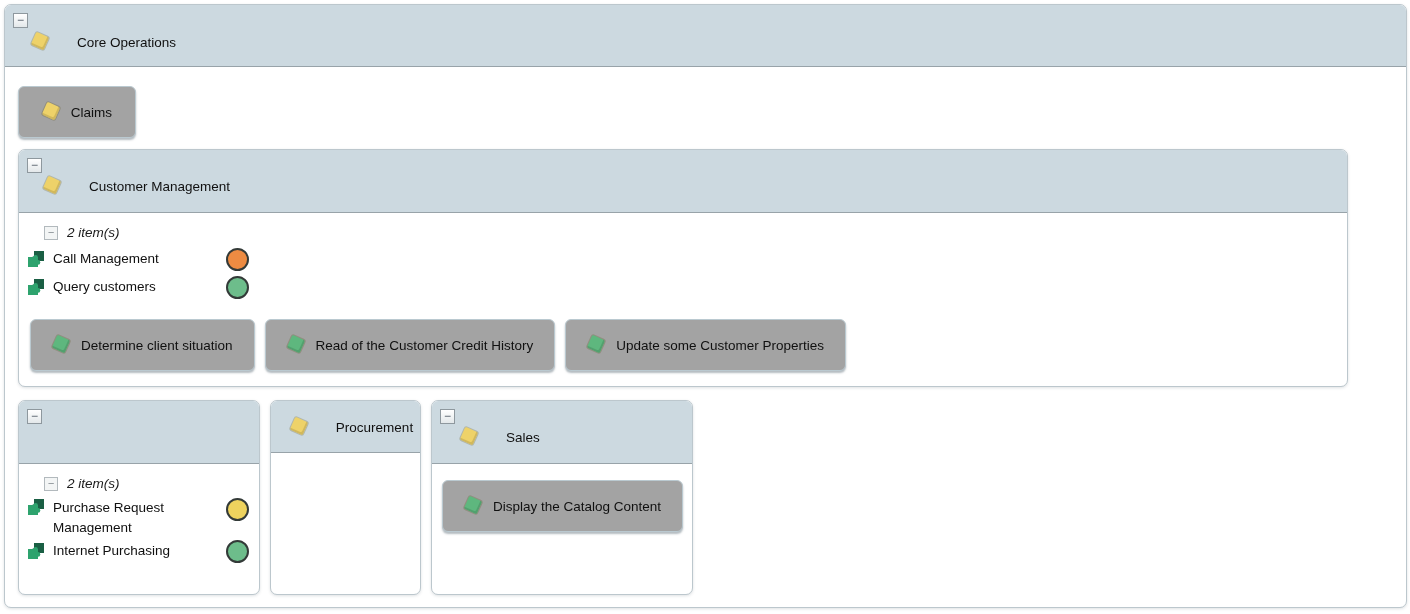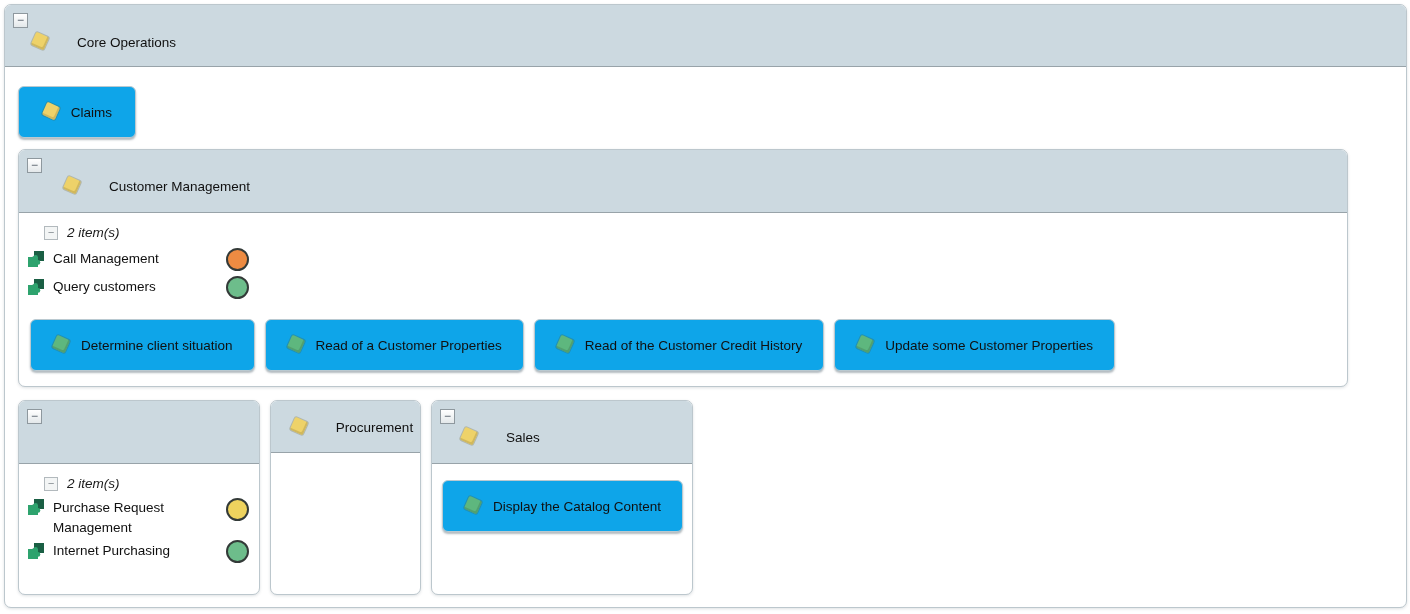--- a/index.html
+++ b/index.html
@@ -44,21 +44,21 @@
     position:absolute; left:2px; top:2px; width:14px; height:14px;
     transform:rotate(24deg);
     border-radius:2px;
     box-shadow: inset -2px -2px 0 rgba(0,0,0,.12), 0 0 0 1px rgba(90,80,20,.25);
     display:block;
   }
 
   
   .tile {
     display:inline-flex; align-items:center; justify-content:center; gap:9px;
-    background:#0ea5e9;
+    background:#a3a3a3;
     border:1px solid #bac9d0;
     border-radius:6px;
     box-shadow:0 2px 2px rgba(105,122,132,.5);
     height:50px; padding:0 21px;
     cursor:pointer; white-space:nowrap;
   }
 
   
   .items-count {
     display:flex; align-items:center; gap:9px;
@@ -89,21 +89,21 @@
   
   .core { position:absolute; left:4px; top:4px; width:1401px; height:602px; }
   .core > .group-header { height:61px; }
   .core > .group-header .title-row { padding:27px 0 0 26px; }
   .core-body { position:relative; }
 
   .claims-tile { margin:19px 0 0 13px; width:74px; }
 
   .cm { margin:11px 0 0 13px; width:1328px; height:236px; }
   .cm > .group-header { height:62px; }
-  .cm > .group-header .title-row { padding:26px 0 0 44px;text-align:right; }
+  .cm > .group-header .title-row { padding:26px 0 0 24px;text-align:right; }
 
   .ops-row { display:flex; gap:10px; margin:18px 0 0 11px; }
 
   .bottom-row { display:flex; gap:10px; margin:13px 0 0 13px; }
   .sub { height:193px; }
   .mf { width:240px; }
   .proc { width:149px; }
   .sales { width:260px; }
   .mf > .group-header, .sales > .group-header { height:62px; }
   .mf > .group-header .title-row, .sales > .group-header .title-row { padding:26px 0 0 28px; }
@@ -190,26 +190,20 @@
             <div class="tile">
               <span class="diamond">
                 <i style="background: rgb(94, 183, 126);"></i>
               </span>
               <span>Determine client situation</span>
             </div>
             <div class="tile">
               <span class="diamond">
                 <i style="background: rgb(94, 183, 126);"></i>
               </span>
-              <span>Read of a Customer Properties</span>
-            </div>
-            <div class="tile">
-              <span class="diamond">
-                <i style="background: rgb(94, 183, 126);"></i>
-              </span>
               <span>Read of the Customer Credit History</span>
             </div>
             <div class="tile">
               <span class="diamond">
                 <i style="background: rgb(94, 183, 126);"></i>
               </span>
               <span>Update some Customer Properties</span>
             </div>
           </div>
 

